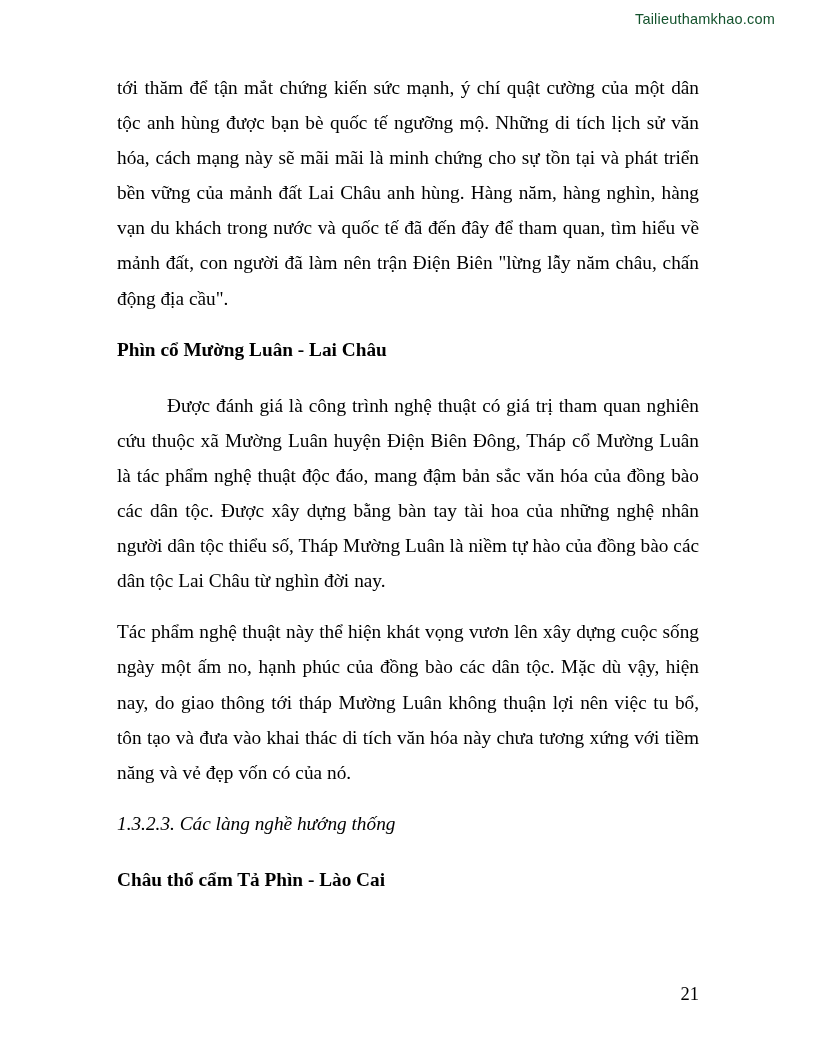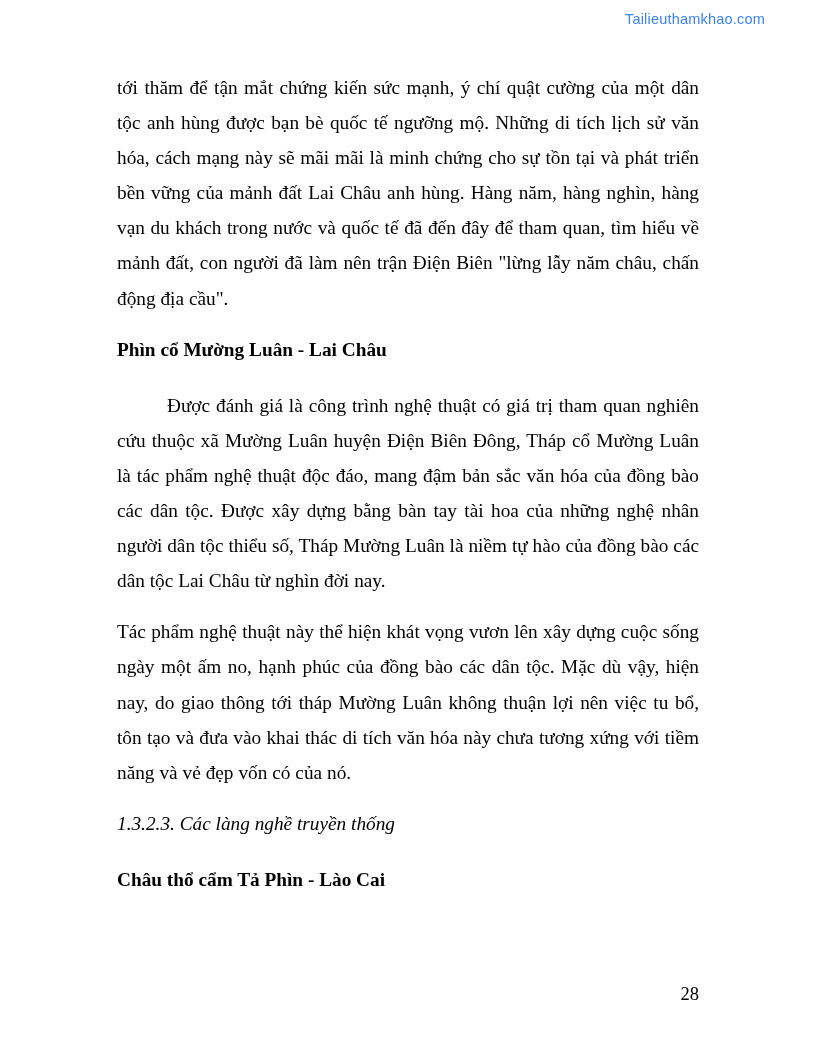--- a/index.html
+++ b/index.html
@@ -21,25 +21,25 @@
     width: 816px;
     height: 1056px;
     box-sizing: border-box;
     background: #ffffff;
   }
 
   
   .watermark {
     position: absolute;
     top: 11px;
-    right: 51px;
+    right: 41px;
     font-family: "Liberation Sans", "DejaVu Sans", sans-serif;
     font-size: 14.5px;
     letter-spacing: 0.2px;
-    color: #3b82f6;
+    color: #14532d;
     white-space: nowrap;
     user-select: none;
     text-align: right;
   }
 
   
   .content {
     position: absolute;
     left: 117px;
     top: 70px;
@@ -102,22 +102,22 @@
   <div class="content">
 
     <p class="body-par">tới thăm để tận mắt chứng kiến sức mạnh, ý chí quật cường của một dân tộc anh hùng được bạn bè quốc tế ngưỡng mộ.  Những di tích lịch sử văn hóa, cách mạng này sẽ mãi mãi là minh chứng cho sự tồn tại và phát triển bền vững của mảnh đất Lai Châu anh hùng. Hàng năm, hàng nghìn, hàng vạn du khách trong nước và quốc tế đã đến đây để tham quan, tìm hiểu về mảnh đất, con người đã làm nên trận Điện Biên "lừng lẫy năm châu, chấn động địa cầu".</p>
 
     <h3 class="bold-heading gap-before-heading">Phìn cổ Mường Luân - Lai Châu</h3>
 
     <p class="body-par indent gap-small">Được đánh giá là công trình nghệ thuật có giá trị tham quan nghiên cứu thuộc xã Mường Luân huyện Điện Biên Đông, Tháp cổ Mường Luân là tác phẩm nghệ thuật độc đáo, mang đậm bản sắc văn hóa của đồng bào các dân tộc. Được xây dựng bằng bàn tay tài hoa của những nghệ nhân người dân tộc thiểu số, Tháp Mường Luân là niềm tự hào của đồng bào các dân tộc Lai Châu từ nghìn đời nay.</p>
 
     <p class="body-par gap-before-heading">Tác phẩm nghệ thuật này thể hiện khát vọng vươn lên xây dựng cuộc sống ngày một ấm no, hạnh phúc của đồng bào các dân tộc. Mặc dù vậy, hiện nay, do giao thông tới tháp Mường Luân không thuận lợi nên việc tu bổ, tôn tạo và đưa vào khai thác di tích văn hóa này chưa tương xứng với tiềm năng và vẻ đẹp vốn có của nó.</p>
 
-    <div class="section-heading gap-before-heading">1.3.2.3. Các làng nghề truyền thống</div>
+    <div class="section-heading gap-before-heading">1.3.2.3. Các làng nghề hướng thống</div>
 
     <h3 class="bold-heading gap-small">Châu thổ cẩm Tả Phìn - Lào Cai</h3>
 
 
   </div>
 
-  <div class="page-number">28</div>
+  <div class="page-number">21</div>
 
 </div>
 
 </body></html>

